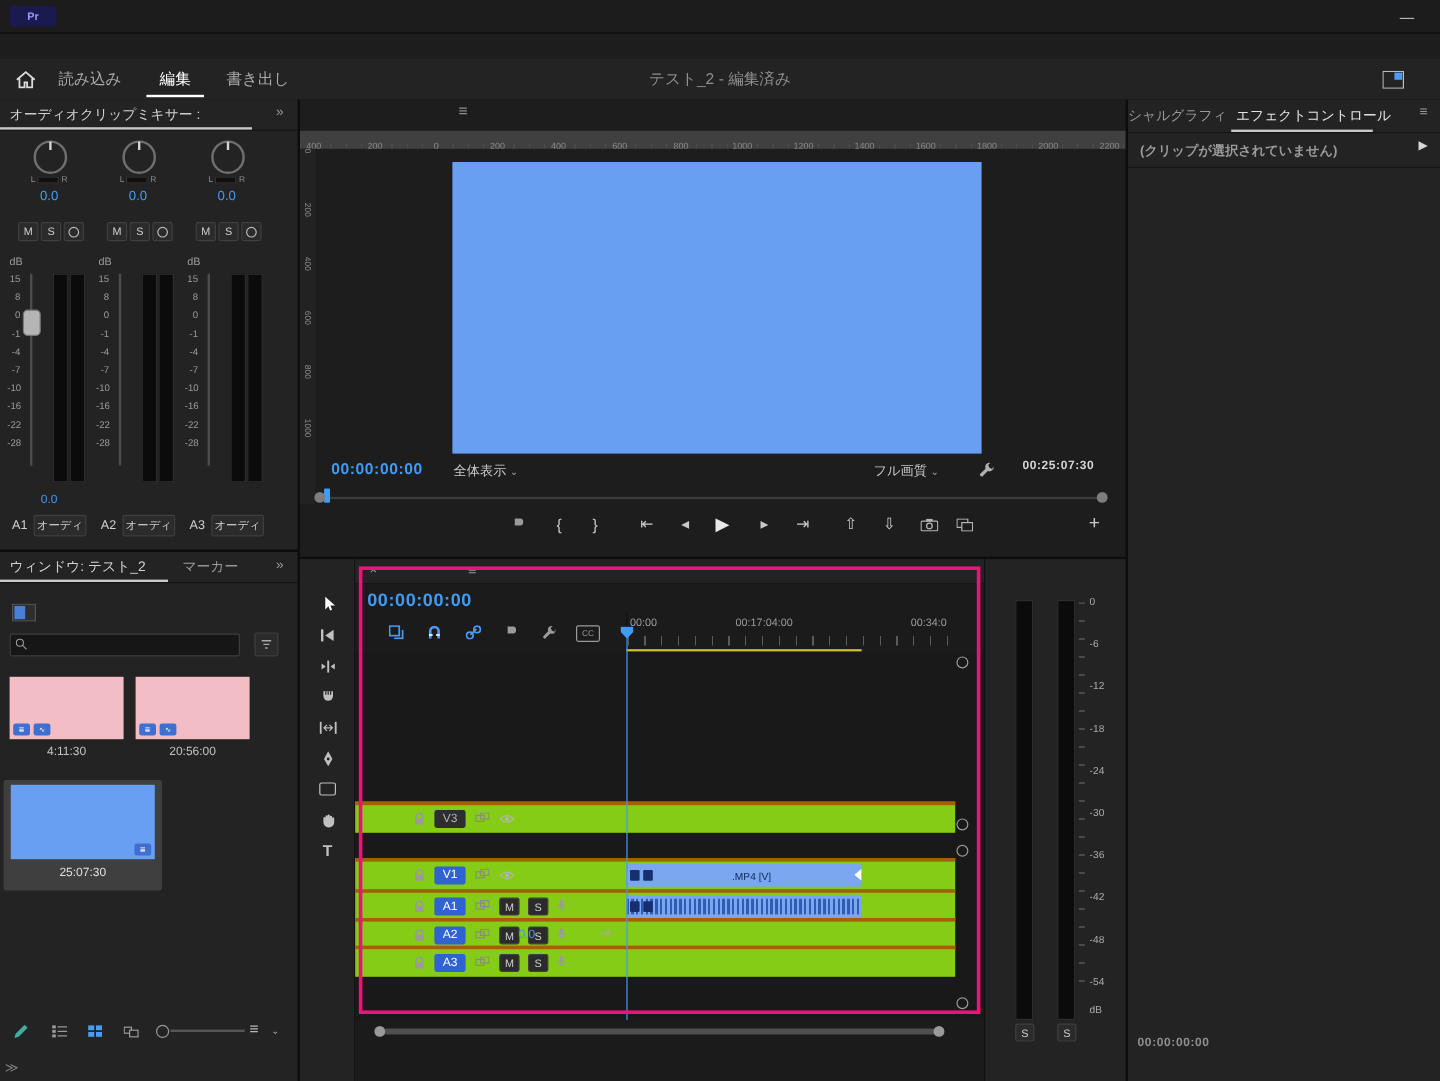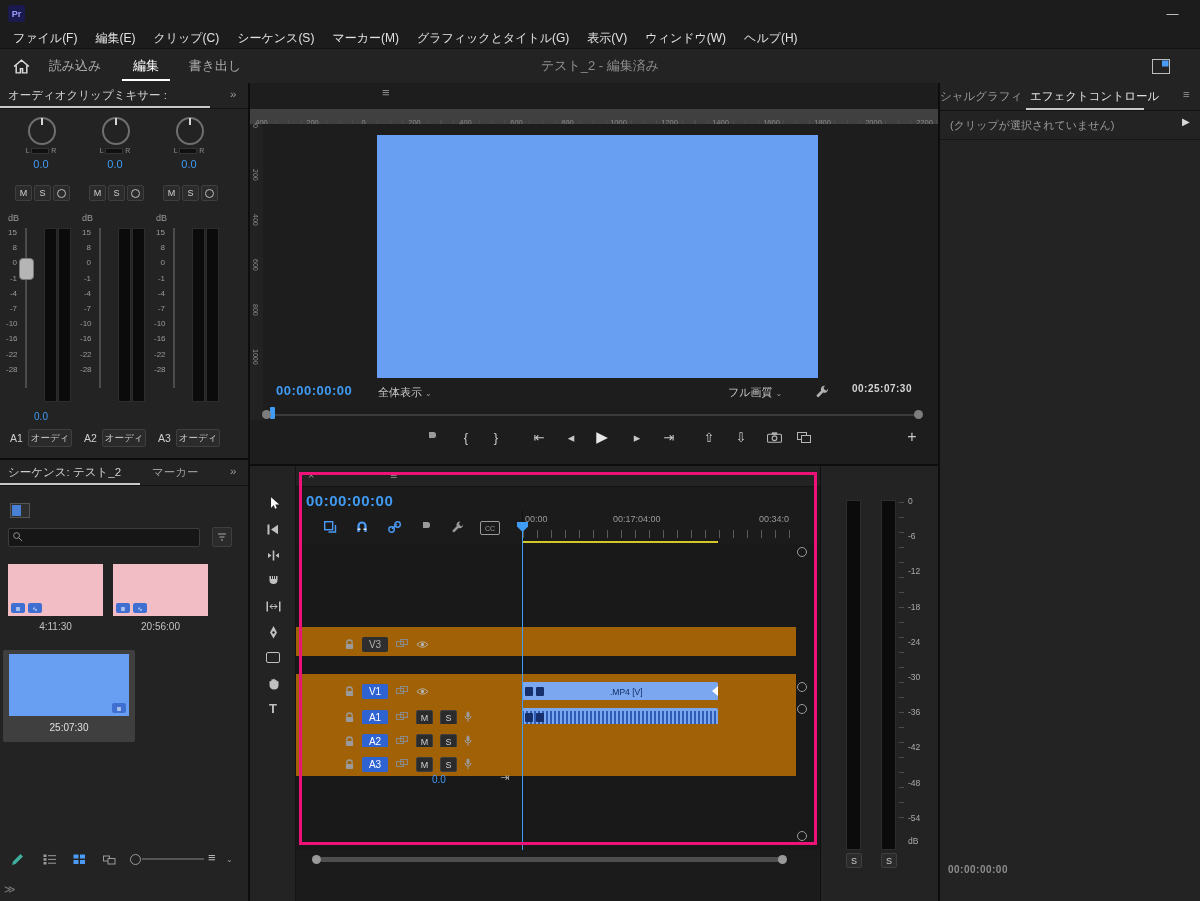--- a/index.html
+++ b/index.html
@@ -21,21 +21,21 @@
   .knob::after{content:"";position:absolute;left:50%;top:-1px;width:2px;height:7px;background:#d5d5d5;transform:translateX(-50%);}
   .meterbar{position:absolute;background:#0b0b0b;border:1px solid #2d2d2d;}
   .scale-num{display:block;height:15.2px;font-size:8px;color:#9a9a9a;text-align:right;padding-right:3px;line-height:9px;}
   .m-num{display:block;height:35.2px;font-size:8.5px;color:#ababab;line-height:9px;}
   .fader-handle{position:absolute;width:13px;height:20px;background:#b5b5b5;border-radius:4px;border:1px solid #777;}
   .rt-label{display:inline-block;width:51px;text-align:center;font-size:7.5px;color:#8a8a8a;}
   .vr-num{display:block;height:45px;font-size:7px;color:#8a8a8a;writing-mode:vertical-rl;margin-left:2px;}
   .thumb-dur{position:absolute;font-size:10px;color:#c2c2c2;text-align:center;}
   .badge{position:absolute;width:14px;height:10px;background:#3f6fd1;border-radius:2px;color:#fff;
          font-size:6px;display:flex;align-items:center;justify-content:center;}
-  .trow{position:absolute;left:0;width:500px;height:23px;background:#a16207;border-top:6px solid #a16207;}
+  .trow{position:absolute;left:0;width:500px;height:23px;background:#84cc16;border-top:3px solid #a16207;margin-top:41px;}
   .tname{position:absolute;left:66px;top:4px;width:26px;height:15px;border-radius:2px;font-size:10px;
          display:flex;align-items:center;justify-content:center;background:#2e2e2e;color:#b0b0b0;}
   .tname.active{background:#2f63d1;color:#fff;}
   .ms-box{position:absolute;width:15px;height:13px;background:#2b2b2b;border:1px solid #3e3e3e;border-radius:2px;
           font-size:9px;color:#cfcfcf;display:flex;align-items:center;justify-content:center;top:4px;}
   .clip{position:absolute;left:226px;width:196px;top:2px;height:19px;background:#7aa7f0;border-radius:2px;overflow:hidden;}
   .clip .endnotch{position:absolute;right:0;top:4px;width:0;height:0;border-top:5px solid transparent;
                   border-bottom:5px solid transparent;border-right:6px solid #fff;}
   .fxbadge{position:absolute;top:5px;width:8px;height:9px;background:#16306e;border-radius:1px;}
   .wave{position:absolute;left:0;right:0;top:3px;bottom:3px;
@@ -58,27 +58,24 @@
   .ticks-v{background:repeating-linear-gradient(180deg,#4a4a4a 0 1px,transparent 1px 15px);}
   .divider{position:absolute;background:#0d0d0d;}
   .caret{font-size:8px;color:#9a9a9a;}
 </style>
 </head>
 <body>
 
 <div id="app">
 
   <div class="abs" style="left:0;top:0;width:1200px;height:27px;background:#1c1c1c;border-bottom:1px solid #0a0a0a;">
-    <div class="abs" style="left:8px;top:5px;width:17px;height:17px;background:#1a1a4e;border-radius:3px;color:#9b9bff;font-size:9px;font-weight:bold;display:flex;align-items:center;justify-content:center;">Pr</div>
+    <div class="abs" style="left:8px;top:5px;width:39px;height:17px;background:#1a1a4e;border-radius:3px;color:#9b9bff;font-size:9px;font-weight:bold;display:flex;align-items:center;justify-content:center;">Pr</div>
     <div class="abs" style="left:1145px;top:0;width:55px;height:27px;display:flex;align-items:center;justify-content:center;color:#cfcfcf;font-size:12px;">—</div>
   </div>
 
-  <div class="abs" style="left:0;top:27px;width:1200px;height:22px;background:#1c1c1c;border-bottom:1px solid #111;padding-left:4px;box-sizing:border-box;">
-    
-  <span class="menu-item">ファイル(F)</span><span class="menu-item">編集(E)</span><span class="menu-item">クリップ(C)</span><span class="menu-item">シーケンス(S)</span><span class="menu-item">マーカー(M)</span><span class="menu-item">グラフィックとタイトル(G)</span><span class="menu-item">表示(V)</span><span class="menu-item">ウィンドウ(W)</span><span class="menu-item">ヘルプ(H)</span></div>
 
   <div class="abs" style="left:0;top:49px;width:1200px;height:34px;background:#232323;border-bottom:1px solid #0d0d0d;">
     <div class="abs ico" style="left:8px;top:5px;width:26px;height:24px;">
       <svg width="17" height="15" viewBox="0 0 16 14">
           <path d="M1 7L8 1l7 6M3 6v7h4V9h2v4h4V6" fill="none" stroke="#dcdcdc" stroke-width="1.4"></path>
         </svg>
     </div>
     <div class="ws-tab" style="left:40px;width:70px;">読み込み</div>
     <div class="ws-tab active" style="left:118px;width:56px;">編集</div>
     <div class="ws-tab" style="left:180px;width:70px;">書き出し</div>
@@ -197,21 +194,21 @@
       <div class="meterbar" style="left:52px;top:117px;width:11px;height:172px;"></div>
       <div class="abs" style="left:4px;top:321px;font-size:10.5px;color:#cfcfcf;">A3</div>
       <div class="btn-box" style="left:22px;top:318px;width:42px;height:16px;font-size:9.5px;">オーディ</div>
     </div>
   </div>
 
   <div class="divider" style="left:0;top:458px;width:248px;height:2px;"></div>
 
   <div class="panel" style="left:0;top:460px;width:248px;height:441px;">
     <div class="phead">
-      <span class="ptab" style="left:8px;">シーケンス: テスト_2</span>
+      <span class="ptab" style="left:8px;">ウィンドウ: テスト_2</span>
       <div class="ptab-underline" style="left:0;width:140px;"></div>
       <span class="ptab dimtab" style="left:152px;">マーカー</span>
       <span class="ptab dimtab" style="left:230px;">»</span>
     </div>
 
     <div class="abs ico" style="left:10px;top:42px;width:20px;height:16px;">
       <svg width="20" height="15" viewBox="0 0 20 15">
           <rect x="0.5" y="0.5" width="19" height="14" fill="#2e2e2e" stroke="#555"></rect>
           <rect x="2" y="2" width="9" height="11" fill="#4a7fd6"></rect>
         </svg>
@@ -624,21 +621,21 @@
 
   <div class="divider" style="left:938px;top:83px;width:2px;height:818px;"></div>
 
   <div class="panel" style="left:940px;top:83px;width:260px;height:818px;">
     <div class="abs" style="left:0;top:0;width:260px;height:27px;border-bottom:1px solid #141414;font-size:11.5px;">
       <span class="abs dimtab" style="left:0;top:6px;width:84px;overflow:hidden;white-space:nowrap;">シャルグラフィックス</span>
       <span class="abs" style="left:90px;top:6px;color:#e4e4e4;">エフェクトコントロール</span>
       <div class="ptab-underline" style="left:86px;width:118px;"></div>
       <span class="abs" style="left:243px;top:5px;color:#9a9a9a;">≡</span>
     </div>
-    <div class="abs" style="left:10px;top:35px;font-size:11px;color:#9a9a9a;">(クリップが選択されていません)</div>
+    <div class="abs" style="left:10px;top:35px;font-size:11px;color:#9a9a9a;font-weight:bold;">(クリップが選択されていません)</div>
     <div class="abs" style="left:242px;top:33px;font-size:10px;color:#d8d8d8;">▶</div>
     <div class="abs" style="left:0;top:56px;width:260px;height:1px;background:#161616;"></div>
     <div class="abs tc" style="left:8px;top:781px;font-size:10px;color:#8e8e8e;">00:00:00:00</div>
   </div>
 
   <div class="hl-box"></div>
   <div class="caption">
   </div>
 
 </div>

